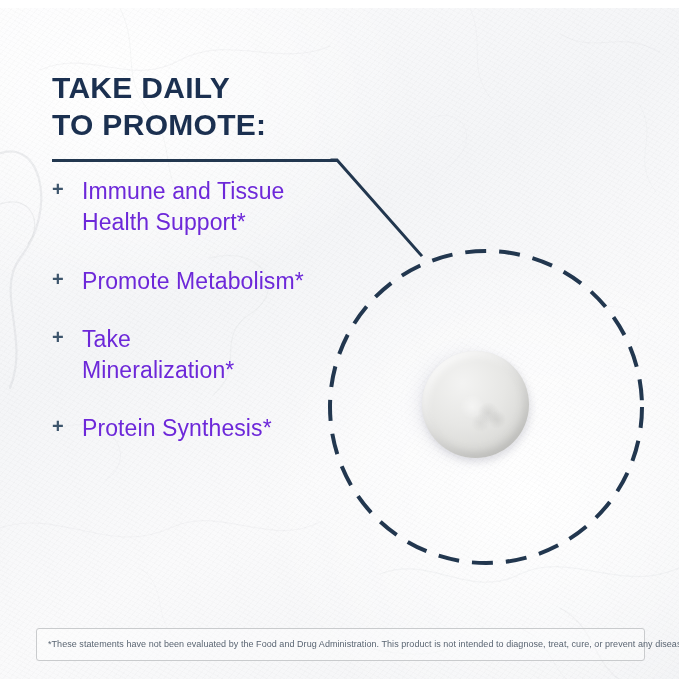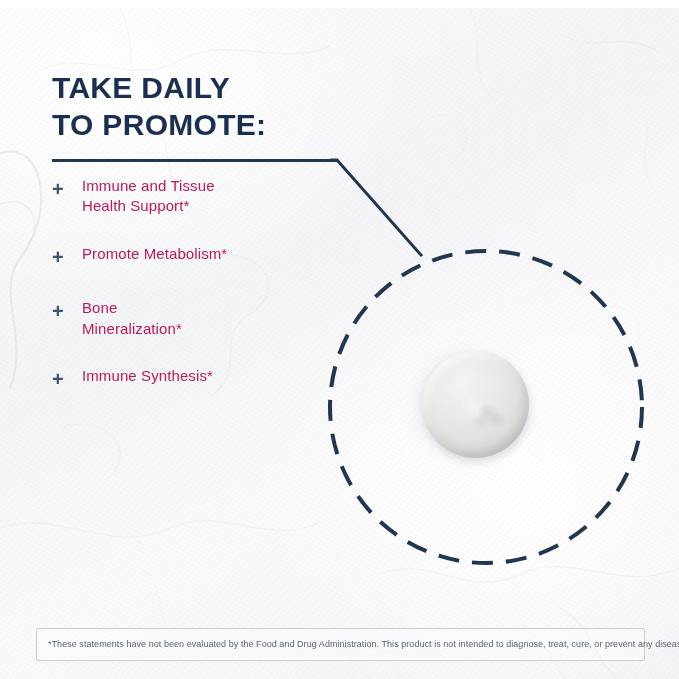--- a/index.html
+++ b/index.html
@@ -92,24 +92,24 @@
   .benefit-bullet {
     flex: 0 0 auto;
     width: 30px;
     font-size: 20px;
     font-weight: 700;
     line-height: 1.38;
     color: #3d556c;
   }
   .benefit-label {
     flex: 1 1 auto;
-    font-size: 15px;
+    font-size: 23px;
     line-height: 1.36;
     font-weight: 400;
-    color: #be185d;
+    color: #6d28d9;
     letter-spacing: .1px;
     white-space: pre-line;
   }
 
   
   .dash-circle {
     position: absolute;
     left: 324px;
     top: 237px;
     width: 324px;
@@ -226,27 +226,27 @@
 Health Support*</span>
     </div>
 
     <div class="benefit">
       <span class="benefit-bullet">+</span>
       <span class="benefit-label">Promote Metabolism*</span>
     </div>
 
     <div class="benefit">
       <span class="benefit-bullet">+</span>
-      <span class="benefit-label">Bone
+      <span class="benefit-label">Take
 Mineralization*</span>
     </div>
 
     <div class="benefit">
       <span class="benefit-bullet">+</span>
-      <span class="benefit-label">Immune Synthesis*</span>
+      <span class="benefit-label">Protein Synthesis*</span>
     </div>
 
   </div>
 
   <svg class="dash-circle" viewBox="0 0 324 324">
     <circle cx="162" cy="162" r="156" fill="none" stroke="#22374f" stroke-width="4" stroke-linecap="butt" stroke-dasharray="21 13"></circle>
   </svg>
 
   <div class="tablet-wrap">
     <div class="tablet-shadow"></div>

